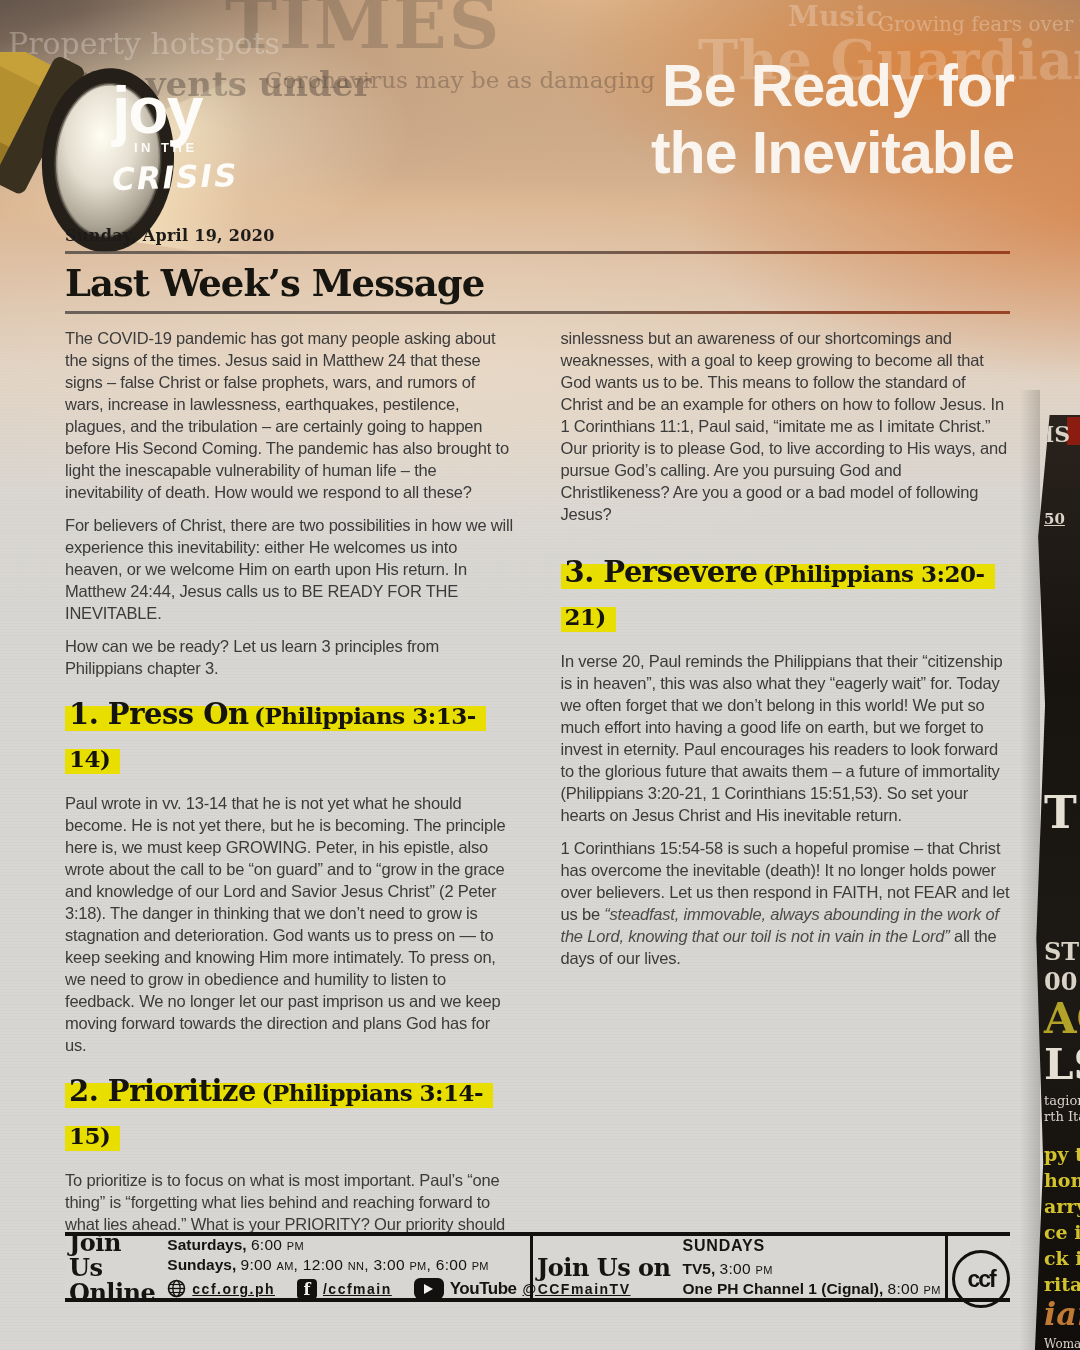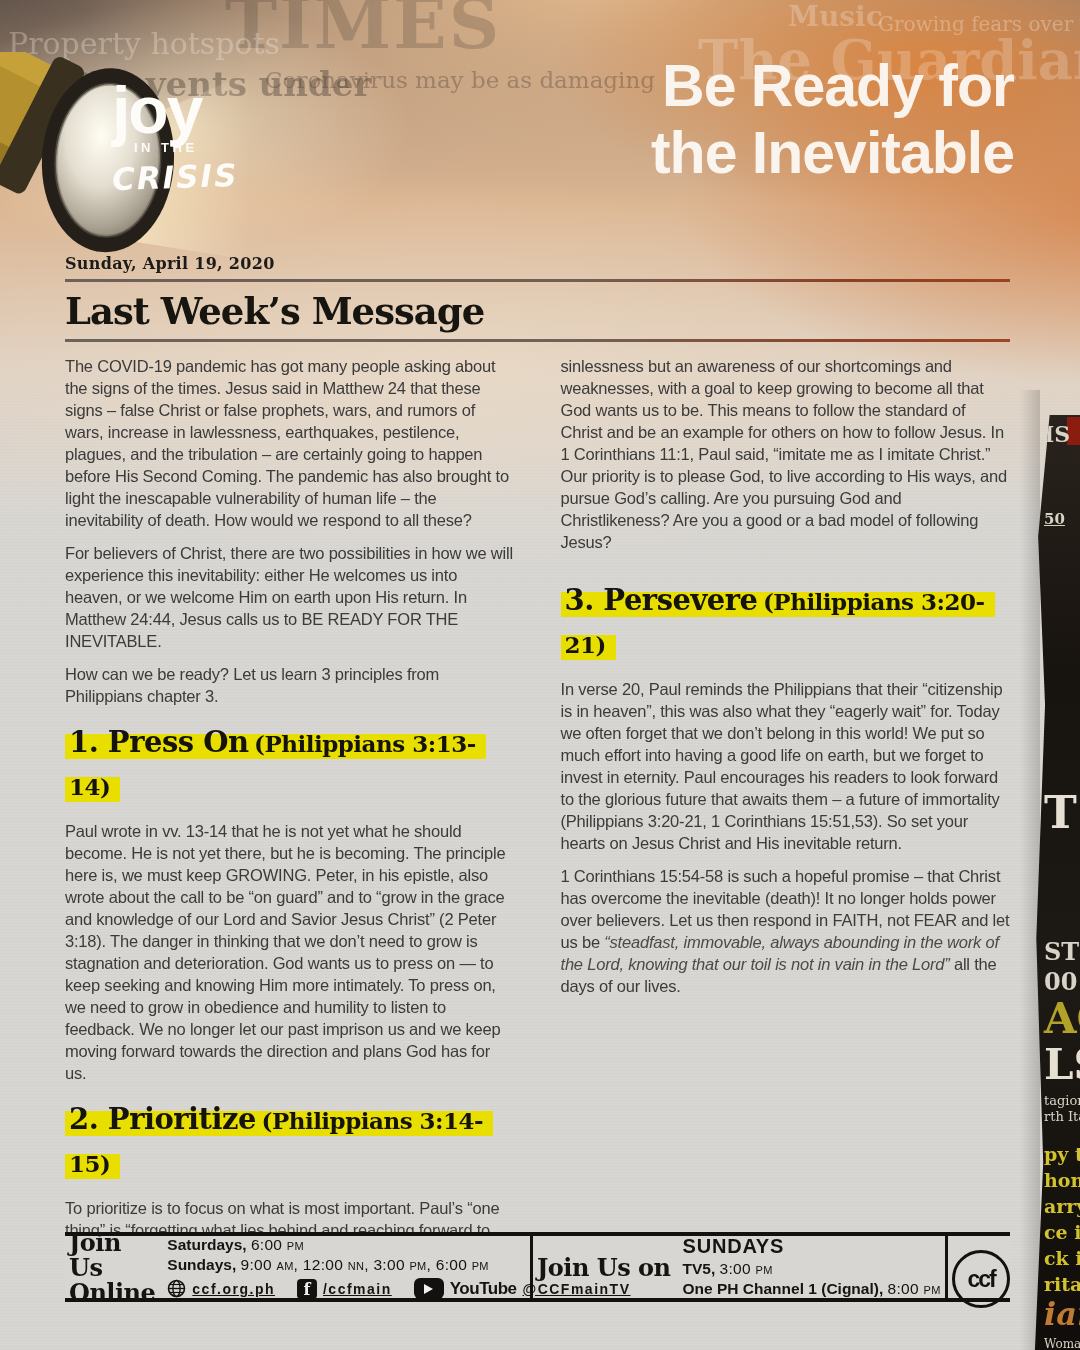--- a/index.html
+++ b/index.html
@@ -39,21 +39,21 @@
   .logo{position:absolute;left:112px;top:82px;z-index:4;color:#fdfcf9;}
   .logo-joy{font-size:66px;font-weight:800;letter-spacing:-2px;line-height:56px;}
   .logo-inthe{font-size:13px;font-weight:700;letter-spacing:3.5px;margin:2px 0 0 22px;}
   .logo-crisis{font-family:"DejaVu Sans", sans-serif;font-style:italic;font-weight:800;
       font-size:31px;letter-spacing:2px;margin-top:4px;transform:rotate(-2deg);}
   
   .title{position:absolute;right:66px;top:53px;z-index:4;text-align:right;
       color:rgba(253,251,248,.93);font-weight:700;font-size:59px;line-height:67px;
       letter-spacing:-1px;}
   
-  .content{position:absolute;left:65px;right:70px;top:226px;z-index:5;margin-top:28px;}
+  .content{position:absolute;left:65px;right:70px;top:226px;z-index:5;}
   .date{font-family:"DejaVu Serif", serif;font-weight:bold;font-size:16px;
       color:#1d1b19;letter-spacing:.3px;}
   .rule{height:3px;margin-top:6px;opacity:.85;
       background:linear-gradient(90deg,#57504a,#5d4c42 55%,#7c2c12 82%,#8f3110);}
   .section-title{font-family:"DejaVu Serif", serif;font-weight:bold;font-size:37px;
       color:#17150f;letter-spacing:-1px;margin:7px 0 6px 0;}
   .columns{display:flex;gap:46px;margin-top:13px;height:905px;overflow:hidden;}
   .col{width:450px;color:#3b3b3b;font-size:16.5px;line-height:22px;letter-spacing:-.2px;}
   .col p{margin:0 0 11px 0;}
   .h-wrap{margin:15px 0 10px 0;}
@@ -80,21 +80,21 @@
   .f-social .grp{display:flex;align-items:center;gap:6px;margin-right:14px;}
   .soc-txt{font-weight:bold;font-size:14px;letter-spacing:1.5px;text-decoration:underline;}
   .fb-icon{width:20px;height:20px;background:#121110;border-radius:4px;color:#f2f0ec;
       font-family:"DejaVu Serif", serif;font-weight:bold;font-size:16px;
       display:flex;align-items:flex-end;justify-content:center;line-height:19px;}
   .yt-icon{width:30px;height:21px;background:#121110;border-radius:6px;
       display:flex;align-items:center;justify-content:center;}
   .yt-tri{width:0;height:0;border-left:9px solid #f2f0ec;
       border-top:5.5px solid transparent;border-bottom:5.5px solid transparent;}
   .yt-word{font-weight:bold;font-size:17px;letter-spacing:-.5px;}
-  .f-days{font-weight:bold;font-size:20px;letter-spacing:.8px;margin-bottom:3px;}
+  .f-days{font-weight:bold;font-size:16px;letter-spacing:.8px;margin-bottom:3px;}
   .f-logo-box{width:62px;display:flex;align-items:center;justify-content:flex-end;margin-top:24px;}
   .ccf-circle{width:52px;height:52px;border:3.5px solid #121110;border-radius:50%;
       display:flex;align-items:center;justify-content:center;
       font-weight:800;font-size:23px;letter-spacing:-2px;color:#121110;}
   
   .paper-shadow{position:absolute;right:40px;top:390px;bottom:0;width:20px;z-index:6;
       background:linear-gradient(90deg, transparent, rgba(0,0,0,.16));pointer-events:none;}
   .edge-strip{position:absolute;top:415px;right:0;bottom:0;width:46px;z-index:7;
       overflow:hidden;color:#d9d3c7;
       background:linear-gradient(180deg,#2a231d,#17130f 28%,#1d1914 62%,#100d0a);

